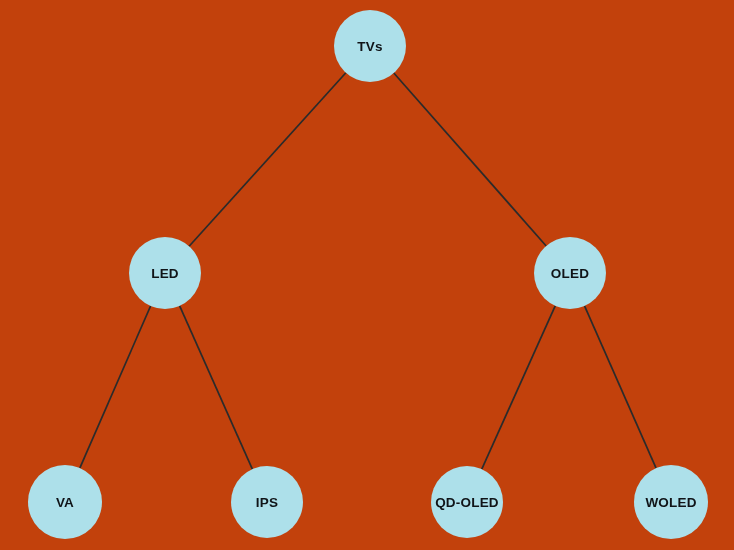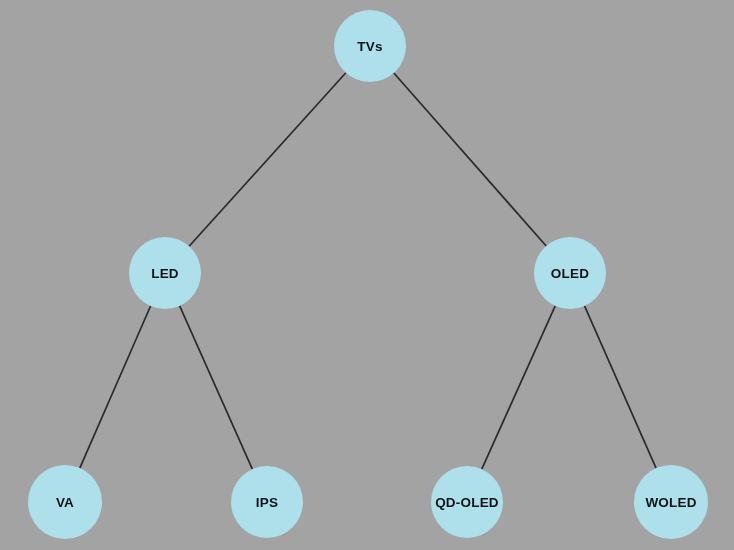--- a/index.html
+++ b/index.html
@@ -11,21 +11,21 @@
   body {
     width: 734px;
     height: 550px;
     overflow: hidden;
     font-family: "Liberation Sans", "DejaVu Sans", sans-serif;
   }
   #diagram-root {
     position: relative;
     width: 734px;
     height: 550px;
-    background: #a3a3a3;
+    background: #c2410c;
   }
   #tree-svg {
     position: absolute;
     top: 0;
     left: 0;
     width: 734px;
     height: 550px;
     display: block;
   }
   .edge-line {

